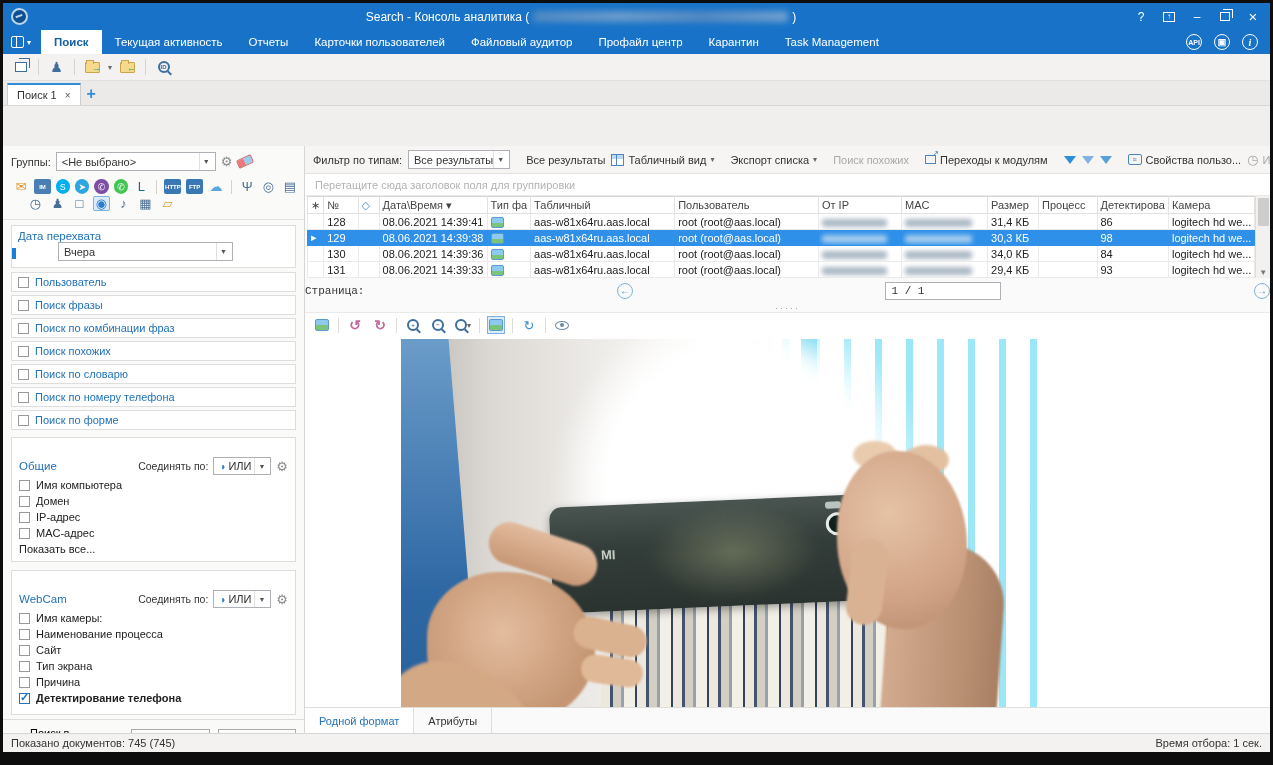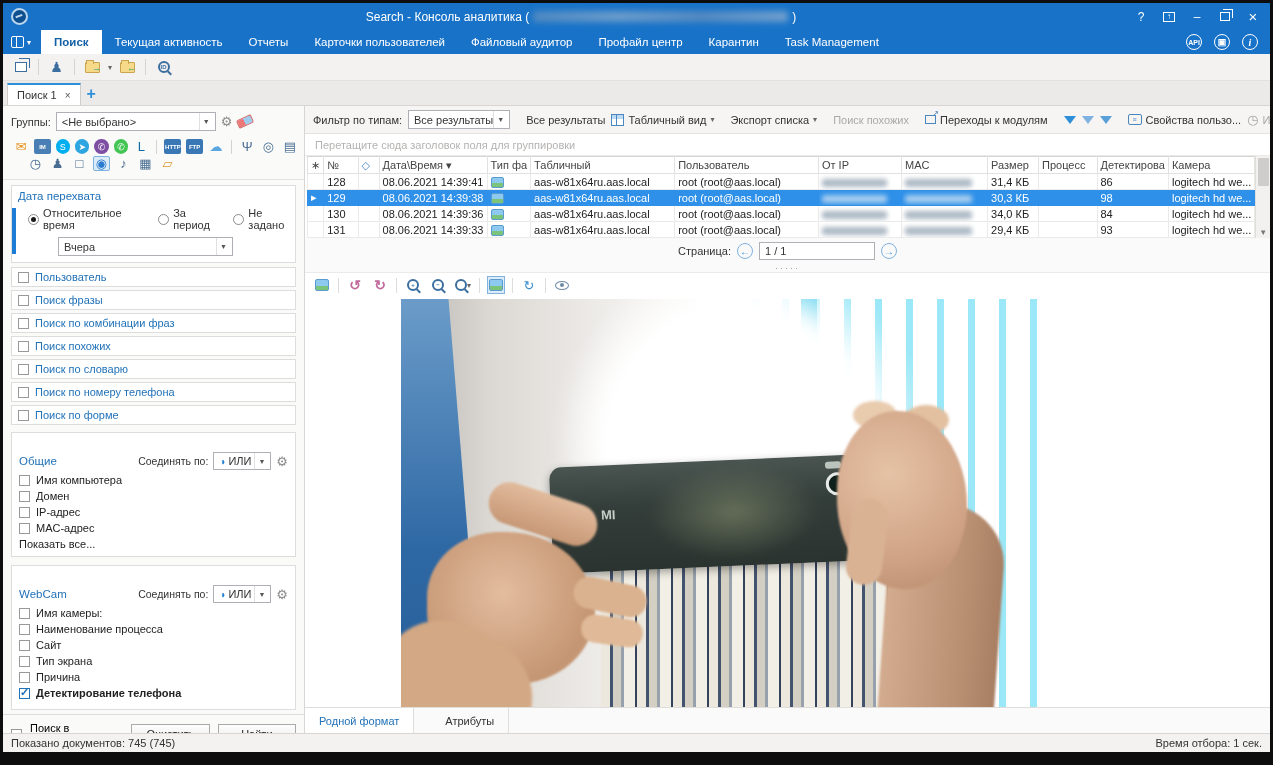--- a/index.html
+++ b/index.html
@@ -43,21 +43,21 @@
   .mag::after{ content:""; position:absolute; right:-4px; bottom:-3px; width:5px; height:2px; background:#3c6e9f; transform:rotate(45deg);}
   .caret{ font-size:8px; color:#666; }
 
   
   .tabstrip{ height:25px; background:#eceae8; display:flex; align-items:flex-end; padding:0 4px; gap:6px; flex:0 0 auto; border-bottom:1px solid #d8d6d4;}
   .doctab{ background:#fff; border:1px solid #cfcdcb; border-bottom:none; border-top:2px solid #2e8fd8; height:22px; display:flex; align-items:center; gap:8px; padding:0 9px; font-size:11px; color:#333;}
   .doctab .x{ color:#555; font-size:10px;}
   .addtab{ color:#2e8fd8; font-size:16px; font-weight:bold; padding-bottom:2px;}
 
   
-  .content{ flex:1; display:flex; min-height:0; }
+  .content{ flex:1; display:flex; min-height:0;margin-top:40px; }
   .sidebar{ width:302px; flex:0 0 auto; background:#fafaf9; border-right:1px solid #d8d6d4; display:flex; flex-direction:column; font-size:11px; overflow:hidden;}
   .rightpanel{ flex:1; display:flex; flex-direction:column; min-width:0; background:#fff;}
 
   
   .groups-row{ display:flex; align-items:center; gap:5px; padding:6px 8px 4px 8px;}
   .groups-row .lbl{ color:#333;}
   .dd{ border:1px solid #aeb0b6; background:#fff; display:flex; align-items:center; height:19px; padding:0 2px 0 5px; font-size:11px; color:#333;}
   .dd .arr{ margin-left:auto; font-size:7px; color:#555; border-left:1px solid #e0e0e0; padding:0 3px; align-self:stretch; display:flex; align-items:center;}
   .gear{ color:#8b8b8b; font-size:13px;}
   .eraser{ width:16px; height:9px; border-radius:2px; background:linear-gradient(90deg,#e77 0 45%,#9ecbee 45%); transform:rotate(-25deg); border:1px solid #c66;}
@@ -122,21 +122,21 @@
   table.res th{ font-weight:normal; text-align:left; color:#444; border:1px solid #e3e1df; border-top:1px solid #d7d5d3; background:#fff; height:17px; padding:0 3px; overflow:hidden; white-space:nowrap;}
   table.res td{ border:1px solid #eceae8; height:16px; padding:0 3px; overflow:hidden; white-space:nowrap; color:#222; background:#fff;}
   tr.sel td{ background:#2e90e8; color:#fff; border-color:#2e90e8;}
   .imgchip{ display:inline-block; width:13px; height:11px; border:1px solid #5a9bd0; border-radius:2px; background:linear-gradient(180deg,#8ec9f0 55%,#7bc47a 55%); vertical-align:middle;}
   .blurcell{ display:inline-block; width:85%; height:8px; border-radius:2px; background:#8fa0b0; filter:blur(2.5px); opacity:.75; vertical-align:middle;}
   tr.sel .blurcell{ background:#cfe2f2;}
   .vscroll{ width:15px; background:#f2f1f0; border-left:1px solid #e0deda; display:flex; flex-direction:column; align-items:center; margin-left:auto;}
   .vscroll .thumb{ width:11px; height:28px; background:#cfcdcb; margin-top:2px; border-radius:1px;}
   .vscroll .down{ margin-top:auto; font-size:8px; color:#777; padding-bottom:1px;}
 
-  .pagerow{ height:26px; display:flex; align-items:center; justify-content:center; gap:6px; font-size:11px; color:#333; flex:0 0 auto; background:#fbfafa;}
+  .pagerow{ height:26px; display:flex; align-items:center; justify-content:space-between; gap:6px; font-size:11px; color:#333; flex:0 0 auto; background:#fbfafa;font-family:Liberation Mono, monospace;}
   .pgarrow{ width:16px; height:16px; border:1px solid #7fb2e0; border-radius:50%; color:#2e8fd8; display:flex; align-items:center; justify-content:center; font-size:10px;}
   .pageinput{ border:1px solid #aeb0b6; background:#fff; width:116px; height:18px; display:flex; align-items:center; padding-left:5px;}
   .splitter{ height:9px; display:flex; align-items:center; justify-content:center; color:#9a9896; font-size:9px; letter-spacing:2px; border-bottom:1px solid #eceae8; flex:0 0 auto; background:#fbfafa;}
 
   .viewtoolbar{ height:24px; display:flex; align-items:center; gap:7px; padding:0 8px; flex:0 0 auto; background:#fff;}
   .vt-sep{ width:1px; height:15px; background:#dddcda;}
   .vico{ display:inline-flex; align-items:center; justify-content:center; min-width:18px; height:18px; color:#3c6e9f; font-size:13px;}
   .rot{ color:#c0699a; font-size:14px; font-weight:bold;}
   .picchip{ display:inline-block; width:14px; height:12px; border:1px solid #5a9bd0; border-radius:2px; background:linear-gradient(180deg,#8ec9f0 55%,#7bc47a 55%);}
   .vico.active{ border:1px solid #7fb2e0; background:#dcebf8;}
@@ -166,21 +166,21 @@
   .ph-phone .milogo{ position:absolute; left:50px; top:42px; color:#cdd6cd; font-weight:bold; font-size:13px; opacity:.95;}
   .ph-phone .flash{ position:absolute; right:20px; top:6px; width:16px; height:7px; border-radius:3px; background:#cfd8d2; opacity:.85;}
   .ph-phone .lens{ position:absolute; right:13px; top:17px; width:23px; height:23px; border-radius:50%; border:3px solid #e7ebe8; background:#10211c;}
   .ph-lthumb{ left:86px; top:194px; width:112px; height:42px; border-radius:22px; transform:rotate(18deg); background:linear-gradient(180deg,#e2bb9d,#c79876); filter:blur(.8px);}
   .ph-lpalm{ left:26px; top:233px; width:168px; height:152px; border-radius:45% 55% 50% 50%; background:radial-gradient(circle at 45% 40%,#e3bd9f,#c59673 70%); filter:blur(1px);}
   .ph-lfinger1{ left:172px; top:282px; width:74px; height:32px; border-radius:16px; transform:rotate(12deg); background:#dab28f; filter:blur(1px);}
   .ph-lfinger2{ left:180px; top:318px; width:62px; height:28px; border-radius:14px; transform:rotate(8deg); background:#e0ba98; filter:blur(1px);}
   .ph-lwrist{ left:-28px; top:328px; width:155px; height:145px; transform:rotate(28deg); border-radius:40%; background:#d3a884; filter:blur(1.5px);}
   .ph-fringe{ left:222px; top:126px; width:215px; height:50px; border-radius:50%; background:rgba(255,255,255,.95); filter:blur(10px);}
 
-  .viewtabs{ height:26px; border-top:1px solid #e0deda; display:flex; align-items:center; gap:17px; font-size:11px; flex:0 0 auto; background:#fbfafa;}
+  .viewtabs{ height:26px; border-top:1px solid #e0deda; display:flex; align-items:center; gap:0; font-size:11px; flex:0 0 auto; background:#fbfafa;}
   .vtab{ padding:0 14px; height:100%; display:flex; align-items:center; color:#333;}
   .vtab.active{ color:#2272b8; background:#fff; border-right:1px solid #e0deda;}
   .vtab:not(.active){ border-right:1px solid #e0deda;}
 
   .statusbar{ height:19px; background:#f3f2f0; border-top:1px solid #d8d6d4; display:flex; align-items:center; font-size:11px; color:#333; padding:0 8px; flex:0 0 auto;}
   .statusbar .right{ margin-left:auto;}
   .blackbar{ height:10px; background:#0d0d0d; flex:0 0 auto;}
 </style>
 </head>
 <body>
@@ -299,34 +299,20 @@
             <span class="sic sel-ico" style="color: rgb(43, 123, 208);">◉</span>
             <span class="sic" style="color: rgb(74, 110, 146);">♪</span>
             <span class="sic" style="color: rgb(74, 110, 146);">▦</span>
             <span class="sic" style="color: rgb(216, 154, 43);">▱</span>
           </div>
       </div>
 
       <div class="datebox">
         <div class="sect-title">Дата перехвата</div>
         <div class="accent"></div>
-        <div class="radio-row" id="date-radios">
-            <span class="radio-item">
-              <span class="radio sel"></span>
-              <span>Относительное время</span>
-            </span>
-            <span class="radio-item">
-              <span class="radio"></span>
-              <span>За период</span>
-            </span>
-            <span class="radio-item">
-              <span class="radio"></span>
-              <span>Не задано</span>
-            </span>
-          </div>
         <div class="dd date-dd">
           <span>Вчера</span>
           <span class="arr">▼</span>
         </div>
       </div>
 
       <div class="filter-list" id="filter-list">
           <div class="filter-row">
             <span class="cb"></span>
             <span>Пользователь</span>

